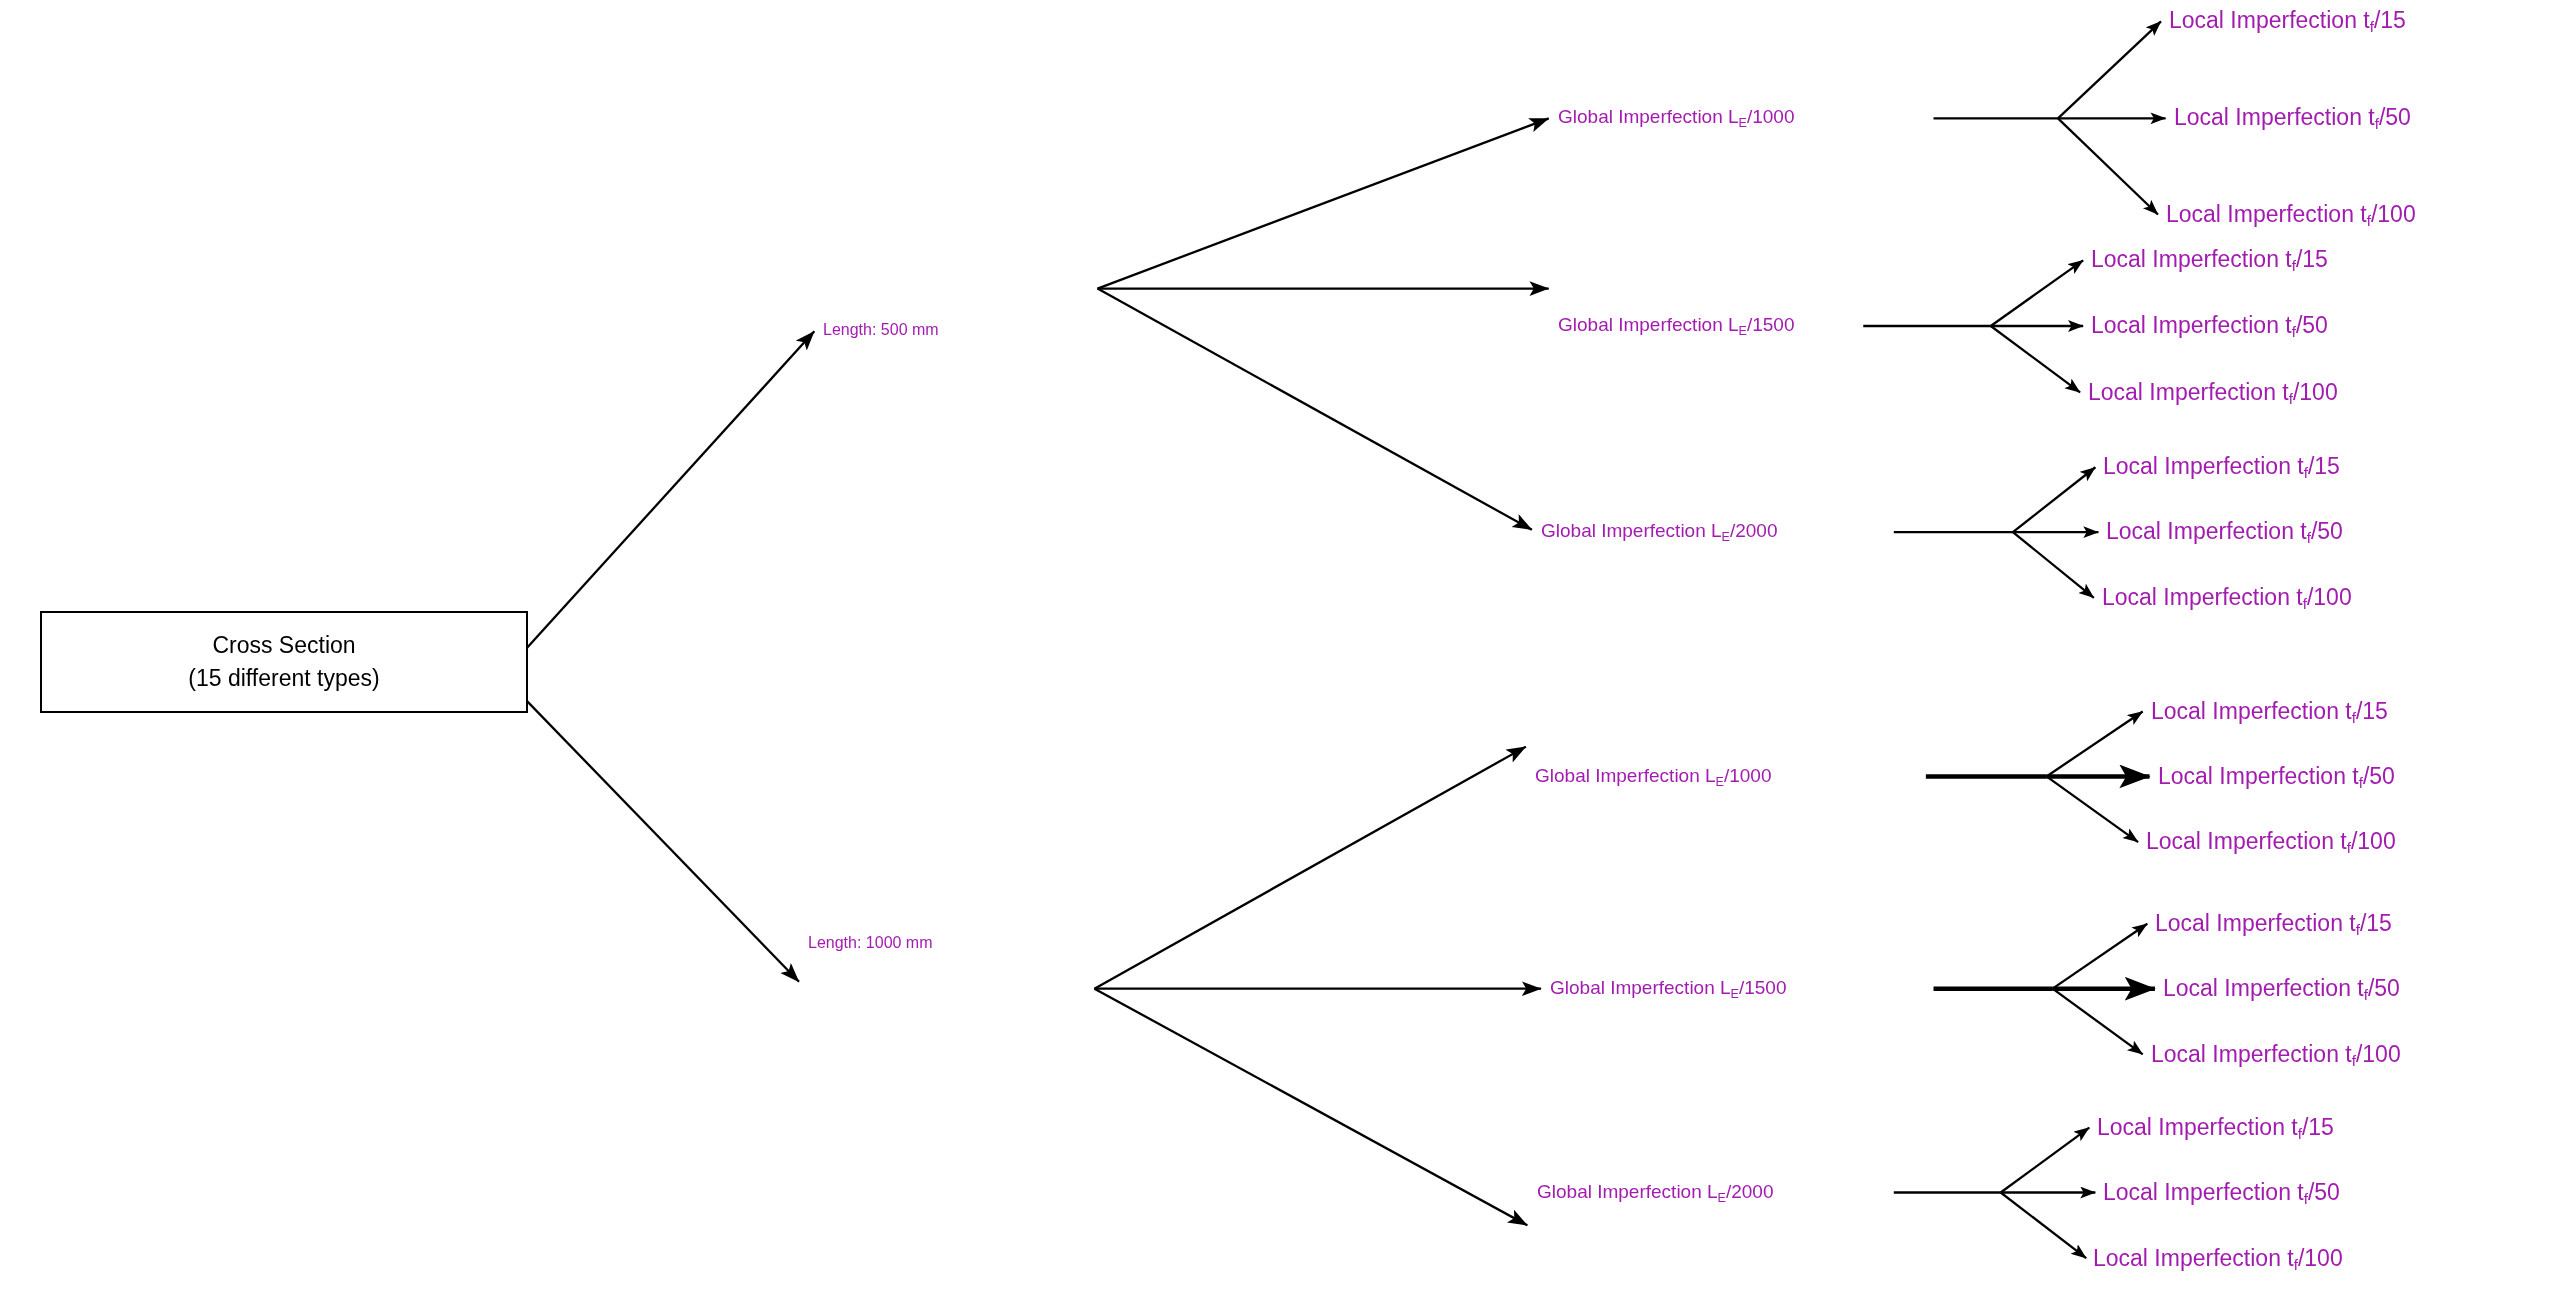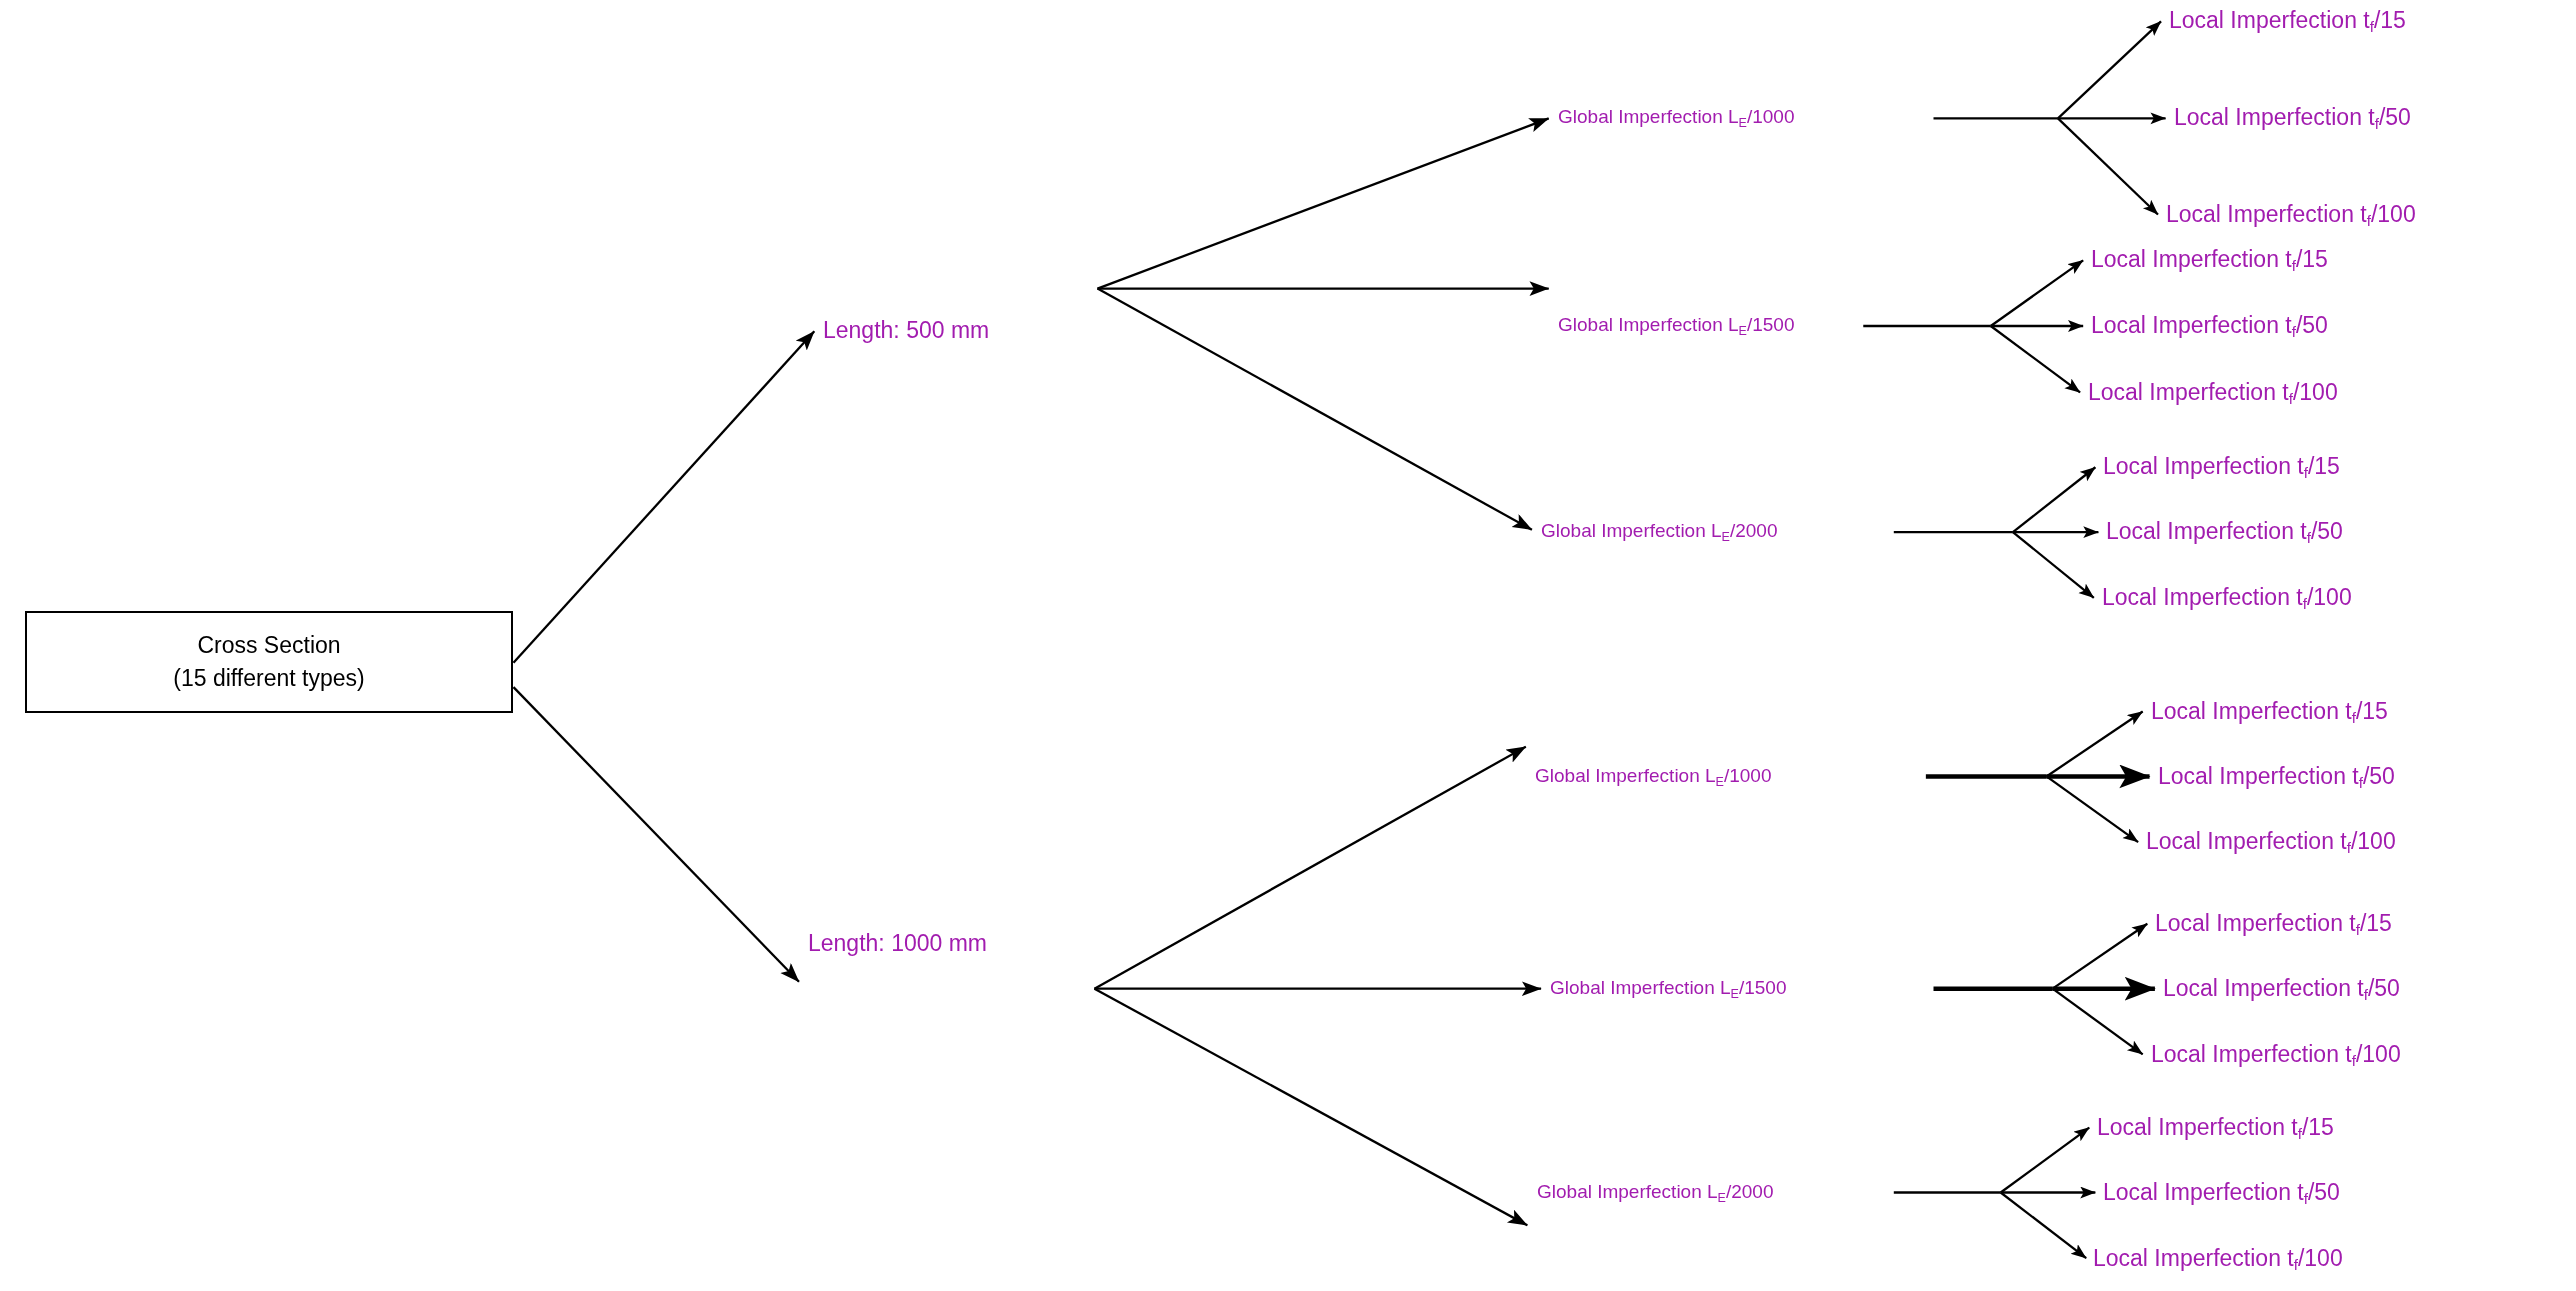--- a/index.html
+++ b/index.html
@@ -26,24 +26,24 @@
     justify-content:center;
     line-height:1.45;
   }
   .root-box .line{ display:block; white-space:nowrap; }
   .node-label{
     position:absolute;
     white-space:nowrap;
     color:#a21caf;
     transform:translateY(-50%);
   }
-  .lvl1{ font-size:23px; }
+  .lvl1{ font-size:16px; }
   .lvl2{ font-size:19px; }
   .lvl3{ font-size:23px; }
-  .rootsize{ font-size:23px; }
+  .rootsize{ font-size:23px;margin-left:15px; }
   sub{ font-size:0.66em; vertical-align:-0.28em; }
 </style>
 </head>
 <body>
 
 <div id="stage">
 
   <svg class="edges" viewBox="0 0 3373 1691">
     <defs>
       <marker id="ah" markerWidth="10" markerHeight="10" refX="8.4" refY="3.2" orient="auto" markerUnits="strokeWidth">

